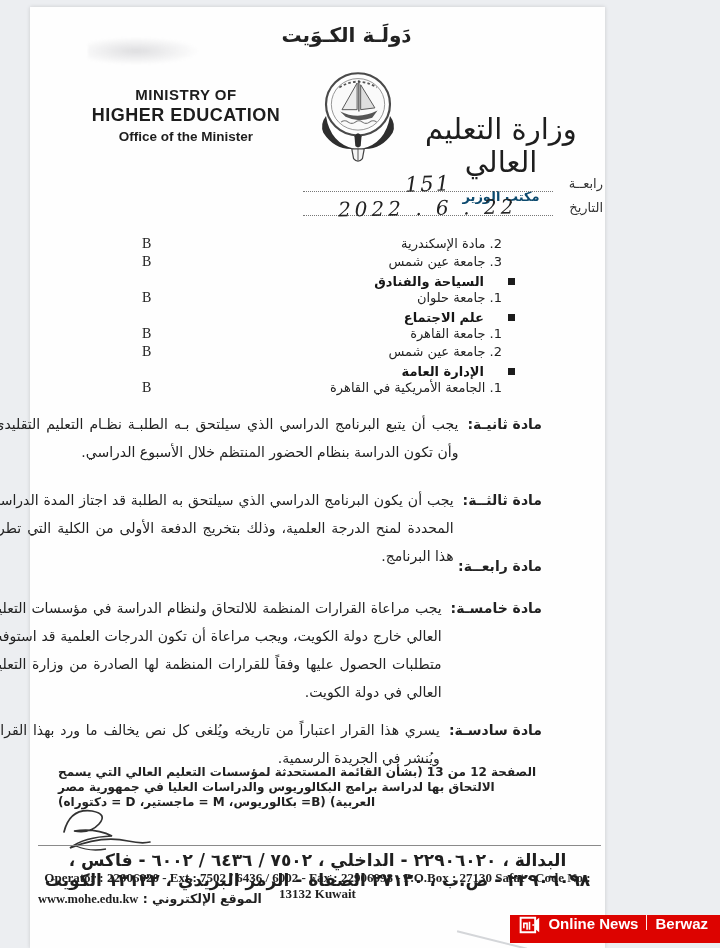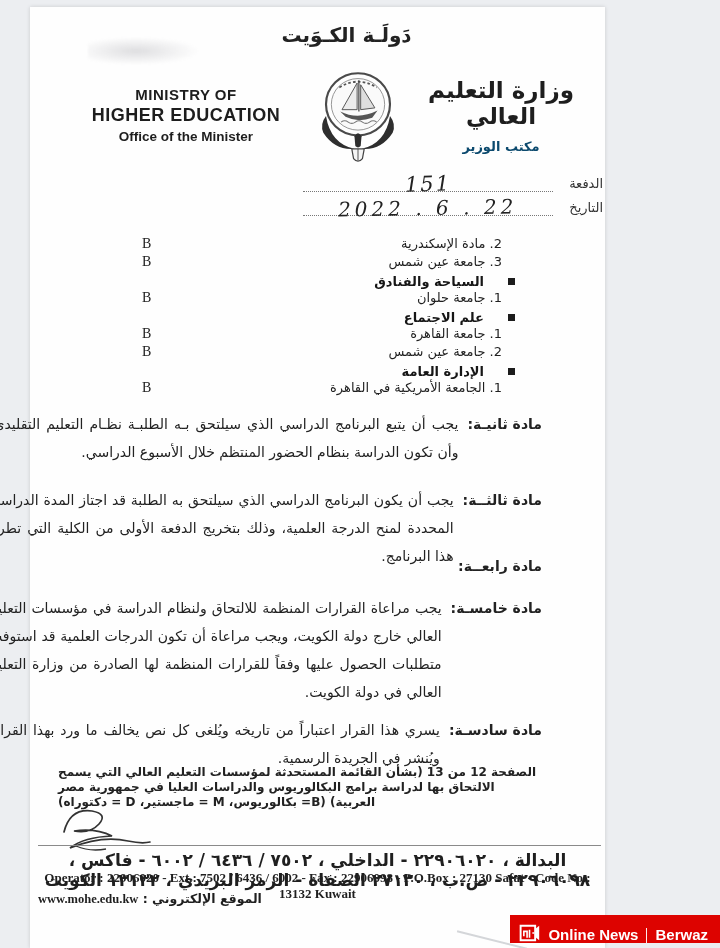--- a/index.html
+++ b/index.html
@@ -17,21 +17,21 @@
 
   .en-block{position:absolute;top:79px;left:25px;width:262px;text-align:center;
             font-family:"Liberation Sans",sans-serif;color:#1d1d1d;}
   .en1{font-size:15px;font-weight:bold;letter-spacing:.5px;}
   .en2{font-size:18px;font-weight:bold;letter-spacing:.5px;margin-top:2px;}
   .en3{font-size:13.5px;font-weight:bold;margin-top:3px;}
 
   .emblem{position:absolute;left:288px;top:58px;width:80px;height:100px;}
 
   .ar-block{position:absolute;top:70px;right:6px;width:196px;text-align:center;color:#1e1e1e;}
-  .ar-ministry{font-size:23px;font-weight:bold;line-height:1.15;}
+  .ar-ministry{font-size:29px;font-weight:normal;line-height:1.15;margin-top:36px;}
   .ar-office{font-size:13px;font-weight:bold;margin-top:9px;letter-spacing:1px;color:#0c4a6e;}
 
   .refs{position:absolute;top:161px;right:2px;width:300px;direction:rtl;}
   .ref-row{display:flex;align-items:flex-end;gap:6px;height:24px;}
   .ref-label{font-size:13px;width:44px;flex:none;color:#333;padding-bottom:1px;}
   .ref-line{flex:1;border-bottom:1.5px dotted #777;text-align:center;line-height:10px;}
   .hand{font-family:"DejaVu Serif",serif;font-style:italic;color:#222;}
   .ref-val{font-size:21px;display:inline-block;transform:rotate(-2deg);letter-spacing:2px;}
   .date-val{font-size:20px;display:inline-block;letter-spacing:4px;transform:rotate(-1deg);}
 
@@ -60,21 +60,21 @@
   .contact-en{position:absolute;top:863px;left:8px;right:8px;text-align:center;
               font-family:"Liberation Serif",serif;font-size:13px;font-weight:bold;color:#1f1f1f;}
   .website{position:absolute;top:884px;left:8px;right:8px;text-align:left;direction:rtl;
            font-size:12.5px;font-weight:bold;color:#1f1f1f;}
   .website .url{font-family:"Liberation Serif",serif;direction:ltr;unicode-bidi:embed;}
 
   .fold{position:absolute;bottom:7px;right:192px;width:72px;height:2px;background:#d4d6d9;
         transform:rotate(14deg);}
 
   .badge{position:absolute;right:0;bottom:5px;height:28px;background:#dd0300;display:flex;
-         align-items:flex-end;gap:8px;padding:0 12px 0 9px;color:#fff;
+         align-items:flex-start;gap:8px;padding:0 12px 0 9px;color:#fff;
          font-family:"Liberation Sans",sans-serif;font-weight:bold;font-size:15px;z-index:5;}
   .badge .divider{width:1px;height:15px;background:#fff;opacity:.92;}
   .badge-logo{width:21px;height:20px;flex:none;}
 </style>
 </head>
 <body>
 
 <div class="frame">
   <div class="page">
 
@@ -106,21 +106,21 @@
       </svg>
     </div>
 
     <div class="ar-block">
       <div class="ar-ministry">وزارة التعليم العالي</div>
       <div class="ar-office">مكتب الوزير</div>
     </div>
 
     <div class="refs">
       <div class="ref-row">
-        <span class="ref-label">الدفعة</span>
+        <span class="ref-label">رابعــة</span>
         <span class="ref-line">
           <span class="hand ref-val">151</span>
         </span>
       </div>
       <div class="ref-row">
         <span class="ref-label">التاريخ</span>
         <span class="ref-line">
           <span class="hand date-val">22 . 6 . 2022</span>
         </span>
       </div>

